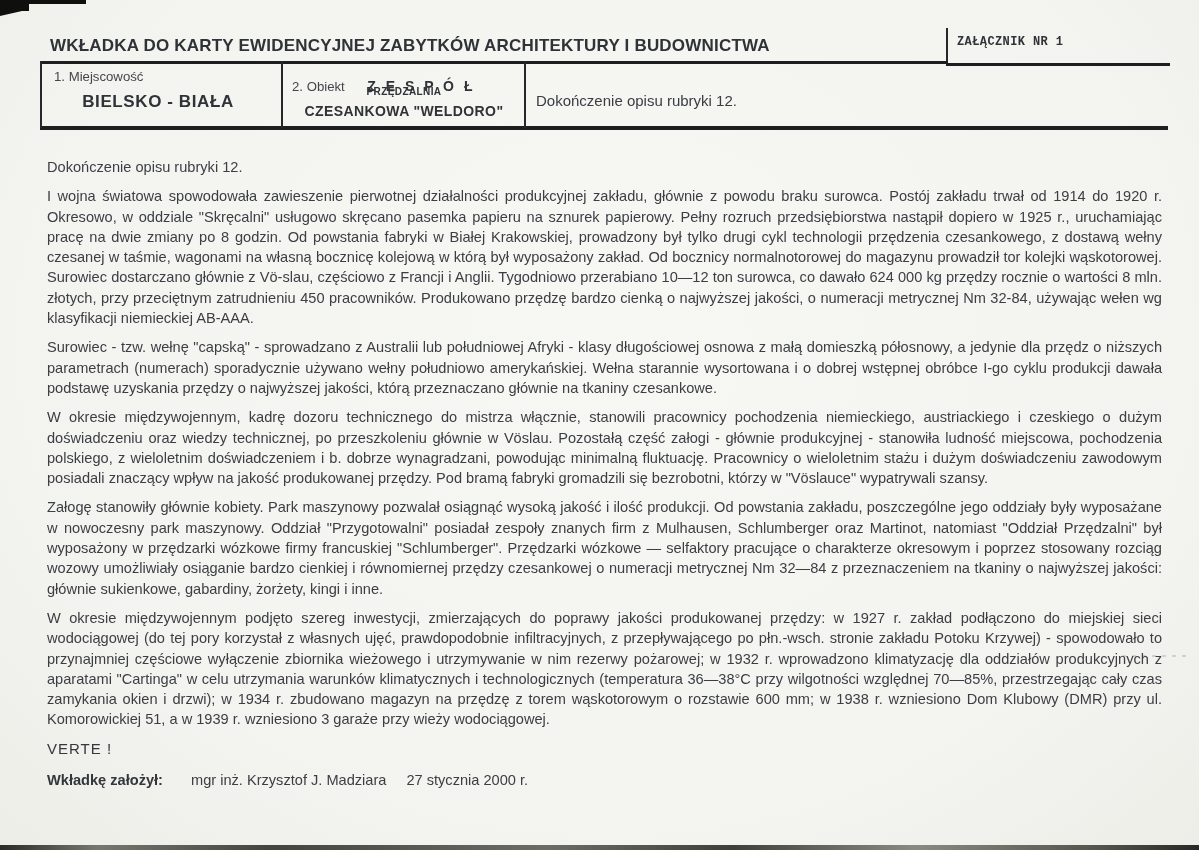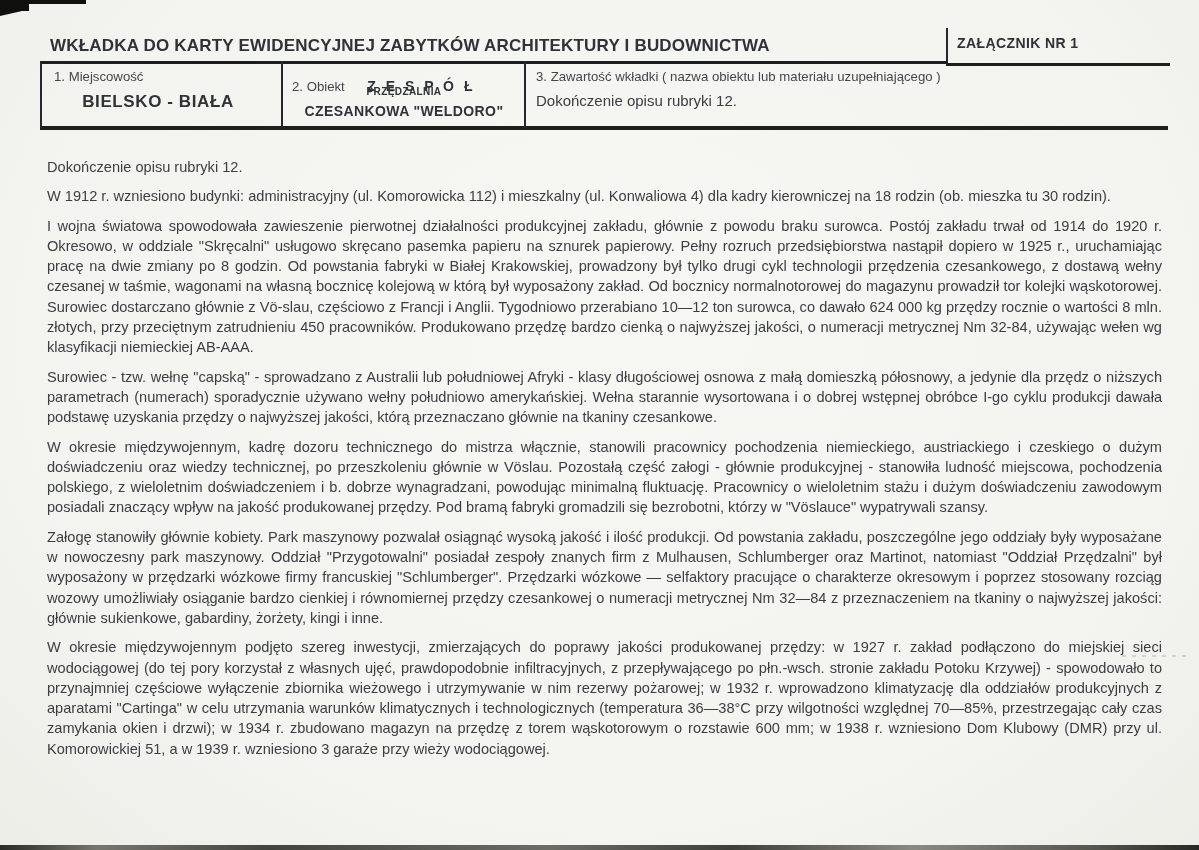--- a/index.html
+++ b/index.html
@@ -18,22 +18,22 @@
   .corner-block{position:absolute;left:0;top:0;width:29px;height:11px;background:#0f0f0d;}
   .corner-wedge{position:absolute;left:0;top:11px;width:0;height:0;
     border-left:22px solid #0f0f0d;border-bottom:5px solid transparent;}
   .bottom-strip{position:absolute;left:0;bottom:0;width:100%;height:5px;
     background:linear-gradient(90deg,#2b2b27 0%,#77776f 8%,#44443f 22%,#6c6c66 45%,#3f3f3a 60%,#8a8a82 75%,#55554e 90%,#1f1f1c 100%);}
   .side-artifact{position:absolute;left:1122px;top:655px;width:64px;height:2px;
     background:repeating-linear-gradient(90deg,#d2d2ca 0 4px,transparent 4px 10px);}
   
   .doc-title{position:absolute;left:50px;top:36px;font-size:17px;font-weight:bold;
     letter-spacing:.2px;color:#2f3237;white-space:nowrap;}
-  .attachment{position:absolute;left:957px;top:35px;font-size:14px;font-weight:bold;
-    color:#2f3237;white-space:nowrap;letter-spacing:.4px;}
+  .attachment{position:absolute;left:957px;top:35px;font-size:12px;font-weight:bold;
+    color:#2f3237;white-space:nowrap;letter-spacing:.4px;font-family:Liberation Mono, monospace;}
   .attach-divider{position:absolute;left:946px;top:28px;width:2px;height:36px;background:#26272a;}
   .attach-underline{position:absolute;left:946px;top:63px;width:224px;height:3px;background:#1d1e20;}
   .tbl-top{position:absolute;left:40px;top:61px;width:908px;height:3px;background:#1d1e20;}
   .tbl-bottom{position:absolute;left:40px;top:126px;width:1128px;height:4px;background:#1d1e20;}
   .tbl-left{position:absolute;left:40px;top:61px;width:2px;height:67px;background:#26272a;}
   .tbl-v1{position:absolute;left:281px;top:61px;width:2px;height:67px;background:#26272a;}
   .tbl-v2{position:absolute;left:524px;top:61px;width:2px;height:67px;background:#26272a;}
   .cell-label{font-size:13.2px;color:#43464b;}
   .cell1-label{position:absolute;left:54px;top:69px;}
   .cell1-value{position:absolute;left:42px;top:92px;width:232px;text-align:center;
@@ -83,29 +83,31 @@
   <div class="cell-label cell1-label">1. Miejscowość</div>
   <div class="cell1-value">BIELSKO - BIAŁA</div>
 
   <div class="cell2-line1">
     <span class="cell-label">2. Obiekt</span>
     <span class="cell2-zespol">Z E S P Ó Ł</span>
   </div>
   <div class="cell2-line2">PRZĘDZALNIA</div>
   <div class="cell2-line3">CZESANKOWA "WELDORO"</div>
 
-  <div class="cell-label cell3-label">3. Zawartość wkładki ( nazwa obiektu lub materiału uzupełniającego )</div>
   <div class="cell3-value">Dokończenie opisu rubryki 12.</div>
 
   <div class="body-text">
     <p class="body-heading short">Dokończenie opisu rubryki 12.</p>
-    <p class="short">W 1912 r. wzniesiono budynki: administracyjny (ul. Komorowicka 112) i  mieszkalny (ul. Konwaliowa 4) dla kadry kierowniczej na 18 rodzin (ob. mieszka tu 30 rodzin).</p>
     <p>I wojna światowa spowodowała zawieszenie pierwotnej działalności produkcyjnej zakładu, głównie z powodu braku surowca. Postój zakładu trwał od 1914 do 1920 r. Okresowo, w oddziale "Skręcalni" usługowo skręcano pasemka papieru na sznurek papierowy. Pełny rozruch przedsiębiorstwa nastąpił dopiero w 1925 r., uruchamiając pracę na dwie zmiany po 8 godzin. Od powstania fabryki w Białej Krakowskiej, prowadzony był tylko drugi cykl technologii przędzenia czesankowego, z dostawą wełny czesanej w taśmie, wagonami na własną bocznicę kolejową w którą był wyposażony zakład. Od bocznicy normalnotorowej do magazynu prowadził tor kolejki wąskotorowej. Surowiec dostarczano głównie z Vö-slau, częściowo z Francji i Anglii. Tygodniowo przerabiano 10—12 ton surowca, co dawało 624 000 kg przędzy rocznie o wartości 8 mln. złotych, przy przeciętnym zatrudnieniu 450 pracowników. Produkowano przędzę bardzo cienką o najwyższej jakości, o numeracji metrycznej Nm 32-84, używając wełen wg klasyfikacji niemieckiej AB-AAA.</p>
     <p>Surowiec - tzw. wełnę "capską" - sprowadzano z Australii lub południowej Afryki - klasy długościowej osnowa z małą domieszką półosnowy, a jedynie dla przędz o niższych parametrach (numerach) sporadycznie używano wełny południowo amerykańskiej. Wełna starannie wysortowana i o dobrej wstępnej obróbce I-go cyklu produkcji dawała podstawę uzyskania przędzy o najwyższej jakości, którą przeznaczano głównie na tkaniny czesankowe.</p>
     <p>W okresie międzywojennym, kadrę dozoru technicznego do mistrza włącznie, stanowili pracownicy pochodzenia niemieckiego, austriackiego i czeskiego o dużym doświadczeniu oraz wiedzy technicznej, po przeszkoleniu głównie w Vöslau. Pozostałą część załogi - głównie produkcyjnej - stanowiła ludność miejscowa, pochodzenia polskiego, z wieloletnim doświadczeniem i b. dobrze wynagradzani, powodując minimalną fluktuację. Pracownicy o wieloletnim stażu i dużym doświadczeniu zawodowym posiadali znaczący wpływ na jakość produkowanej przędzy. Pod bramą fabryki gromadzili się bezrobotni, którzy w "Vöslauce" wypatrywali szansy.</p>
     <p>Załogę stanowiły głównie kobiety. Park maszynowy pozwalał osiągnąć wysoką jakość i ilość produkcji. Od powstania zakładu, poszczególne jego oddziały były wyposażane w nowoczesny park maszynowy. Oddział "Przygotowalni" posiadał zespoły znanych firm z Mulhausen, Schlumberger oraz Martinot, natomiast "Oddział Przędzalni" był wyposażony w przędzarki wózkowe firmy francuskiej "Schlumberger". Przędzarki wózkowe — selfaktory pracujące o charakterze okresowym i poprzez stosowany rozciąg wozowy umożliwiały osiąganie bardzo cienkiej i równomiernej przędzy czesankowej o numeracji metrycznej Nm 32—84 z przeznaczeniem na tkaniny o najwyższej jakości: głównie sukienkowe, gabardiny, żorżety, kingi i inne.</p>
     <p>W okresie międzywojennym podjęto szereg inwestycji, zmierzających do poprawy jakości produkowanej przędzy: w 1927 r. zakład podłączono do miejskiej sieci wodociągowej (do tej pory korzystał z własnych ujęć, prawdopodobnie infiltracyjnych, z przepływającego po płn.-wsch. stronie zakładu Potoku Krzywej) - spowodowało to przynajmniej częściowe wyłączenie zbiornika wieżowego i utrzymywanie w nim rezerwy pożarowej; w 1932 r. wprowadzono klimatyzację dla oddziałów produkcyjnych z aparatami "Cartinga" w celu utrzymania warunków klimatycznych i technologicznych (temperatura 36—38°C przy wilgotności względnej 70—85%, przestrzegając cały czas zamykania okien i drzwi); w 1934 r. zbudowano magazyn na przędzę z torem wąskotorowym o rozstawie 600 mm; w 1938 r. wzniesiono Dom Klubowy (DMR) przy ul. Komorowickiej 51, a w 1939 r. wzniesiono 3 garaże przy wieży wodociągowej.</p>
 
+    <div class="verte">VERTE !</div>
 
+    <div class="meta-line">
+      <span class="meta-label">Wkładkę założył:</span><span class="meta-gap-s"></span><span>mgr inż. Krzysztof J. Madziara</span><span class="meta-gap-m"></span><span>27 stycznia 2000 r.</span>
+    </div>
 
   </div>
 
 </div>
 
 </body></html>

